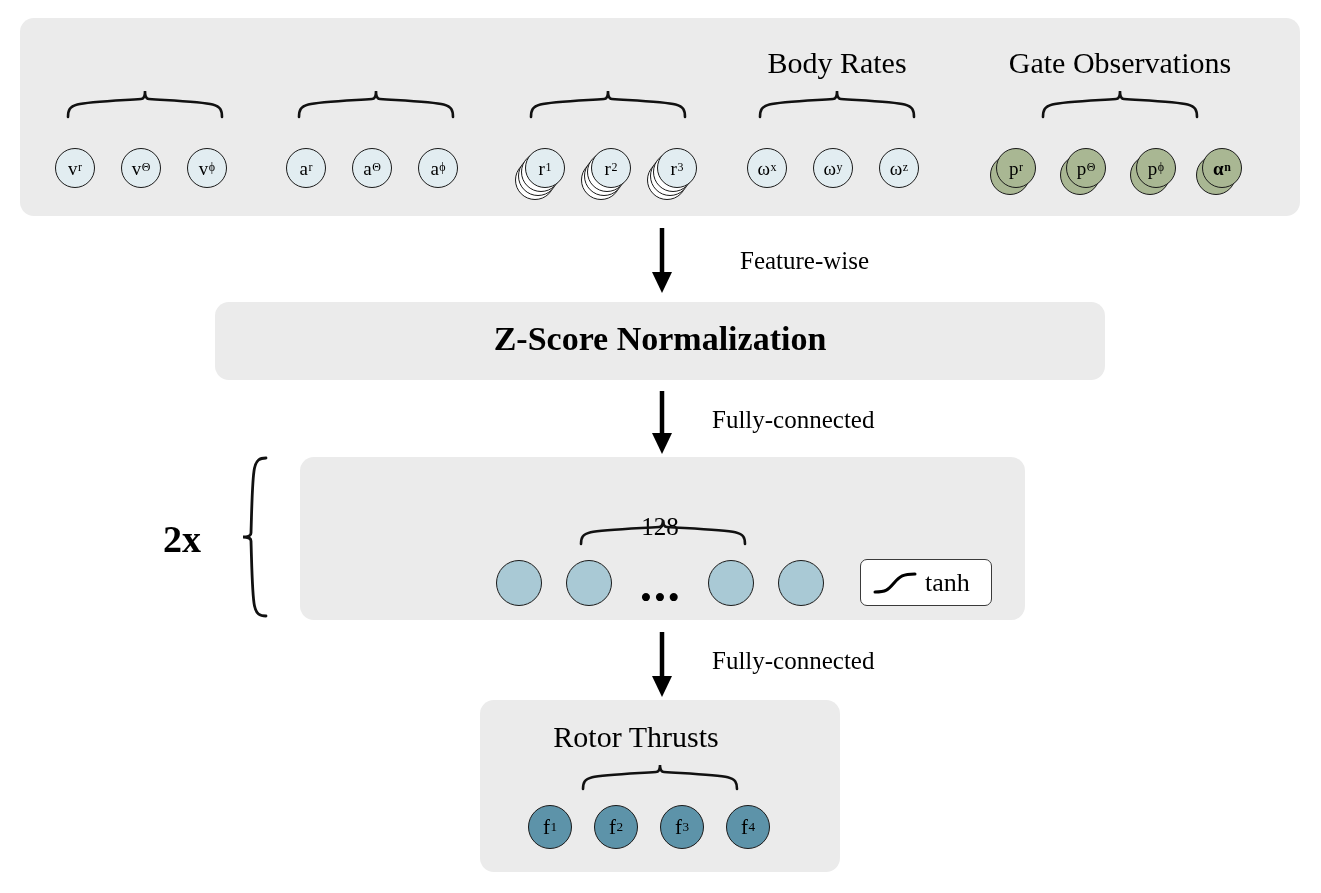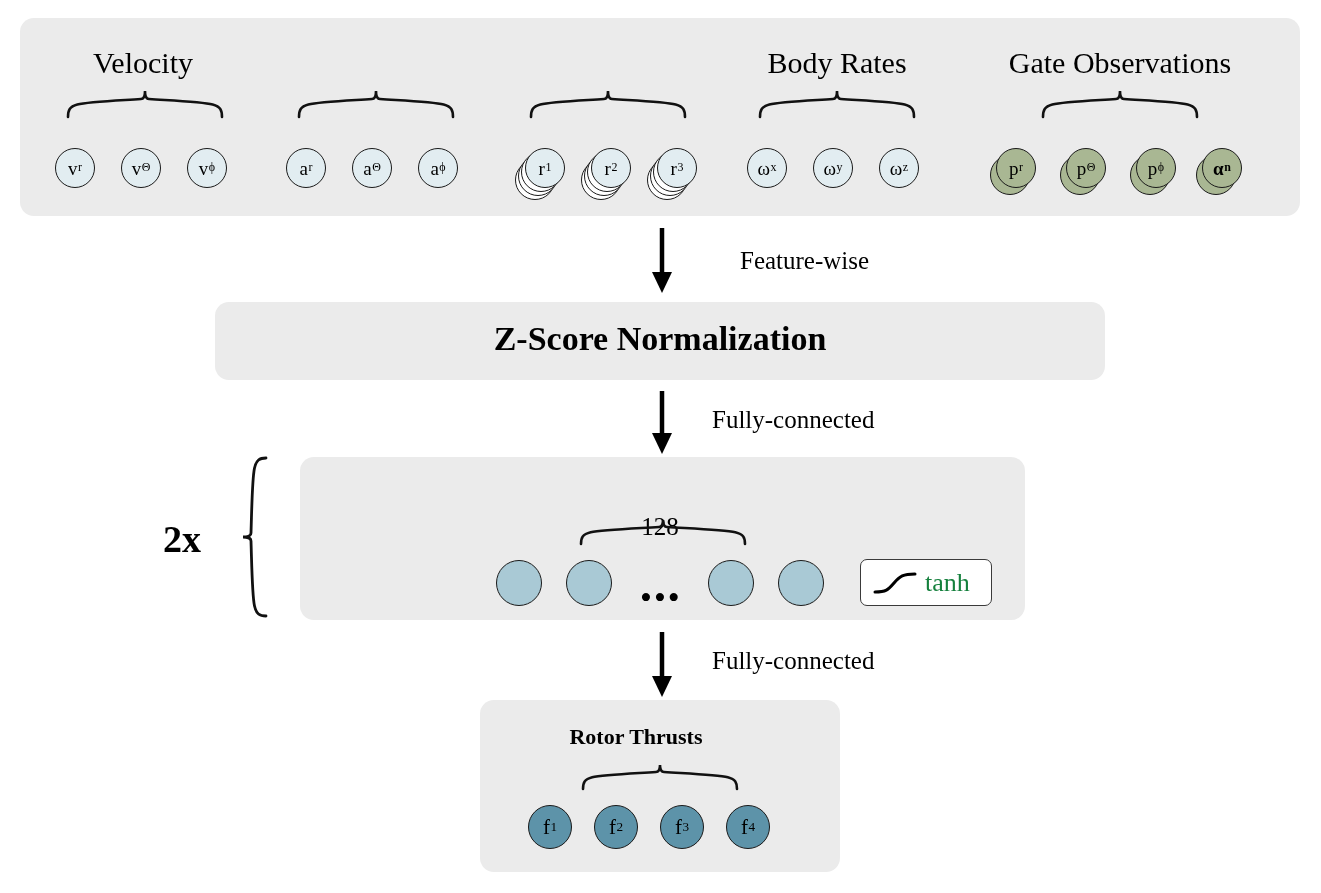--- a/index.html
+++ b/index.html
@@ -116,30 +116,29 @@
     background: #ffffff;
     border: 1.4px solid #3a3a3a;
     border-radius: 7px;
     box-sizing: border-box;
     display: flex;
     align-items: center;
     gap: 7px;
     padding: 0 11px;
     z-index: 3;
   }
-  .act-label { font-size: 26px; line-height: 26px; color: #15803d; }
+  .act-label { font-size: 26px; line-height: 26px; color: #000000; }
 </style>
 </head>
 <body>
 
 <div id="stage">
 
   <div class="panel" style="left:20px; top:18px; width:1280px; height:198px;"></div>
 
-  <div class="grp-title" style="left:63px; top:46px; width:160px;">Velocity</div>
   <svg class="brace" style="left:65px; top:88px;" width="160" height="32" viewBox="0 0 160 32">
     <path d="M3,29 C3,14 10,15 76,11 C80,11 80,4 80,3 C80,4 80,11 84,11 C150,15 157,14 157,29" fill="none" stroke="#111" stroke-width="2.6" stroke-linecap="round"></path>
   </svg>
   <div class="node input" style="left:55px; top:148px;">
       <span>v</span>
       <span class="sub">r</span>
     </div>
   <div class="node input" style="left:121px; top:148px;">
       <span>v</span>
       <span class="sub">Θ</span>
@@ -279,21 +278,21 @@
     <span class="act-label">tanh</span>
   </div>
 
   <svg class="arrow" style="left:648px; top:632px;" width="28" height="66" viewBox="0 0 28 66">
     <line x1="14" y1="0" x2="14" y2="48" stroke="#000" stroke-width="4.5"></line>
     <polygon points="4,44 24,44 14,65" fill="#000"></polygon>
   </svg>
   <div class="edge-label" style="left:712px; top:647px;">Fully-connected</div>
 
   <div class="panel" style="left:480px; top:700px; width:360px; height:172px;"></div>
-  <div class="block-title" style="left:480px; top:718px; width:312px; font-size:22px;font-weight:bold;">Rotor Thrusts</div>
+  <div class="block-title" style="left:480px; top:718px; width:312px; font-size:30px;">Rotor Thrusts</div>
   <svg class="brace" style="left:580px; top:762px;" width="160" height="30" viewBox="0 0 160 30">
     <path d="M3,27 C3,13 10,14 76,10 C80,10 80,4 80,3 C80,4 80,10 84,10 C150,14 157,13 157,27" fill="none" stroke="#111" stroke-width="2.6" stroke-linecap="round"></path>
   </svg>
 
   <div class="node output" style="left:528px; top:805px;">
       <span>f</span>
       <span class="sub">1</span>
     </div>
   <div class="node output" style="left:594px; top:805px;">
       <span>f</span>

